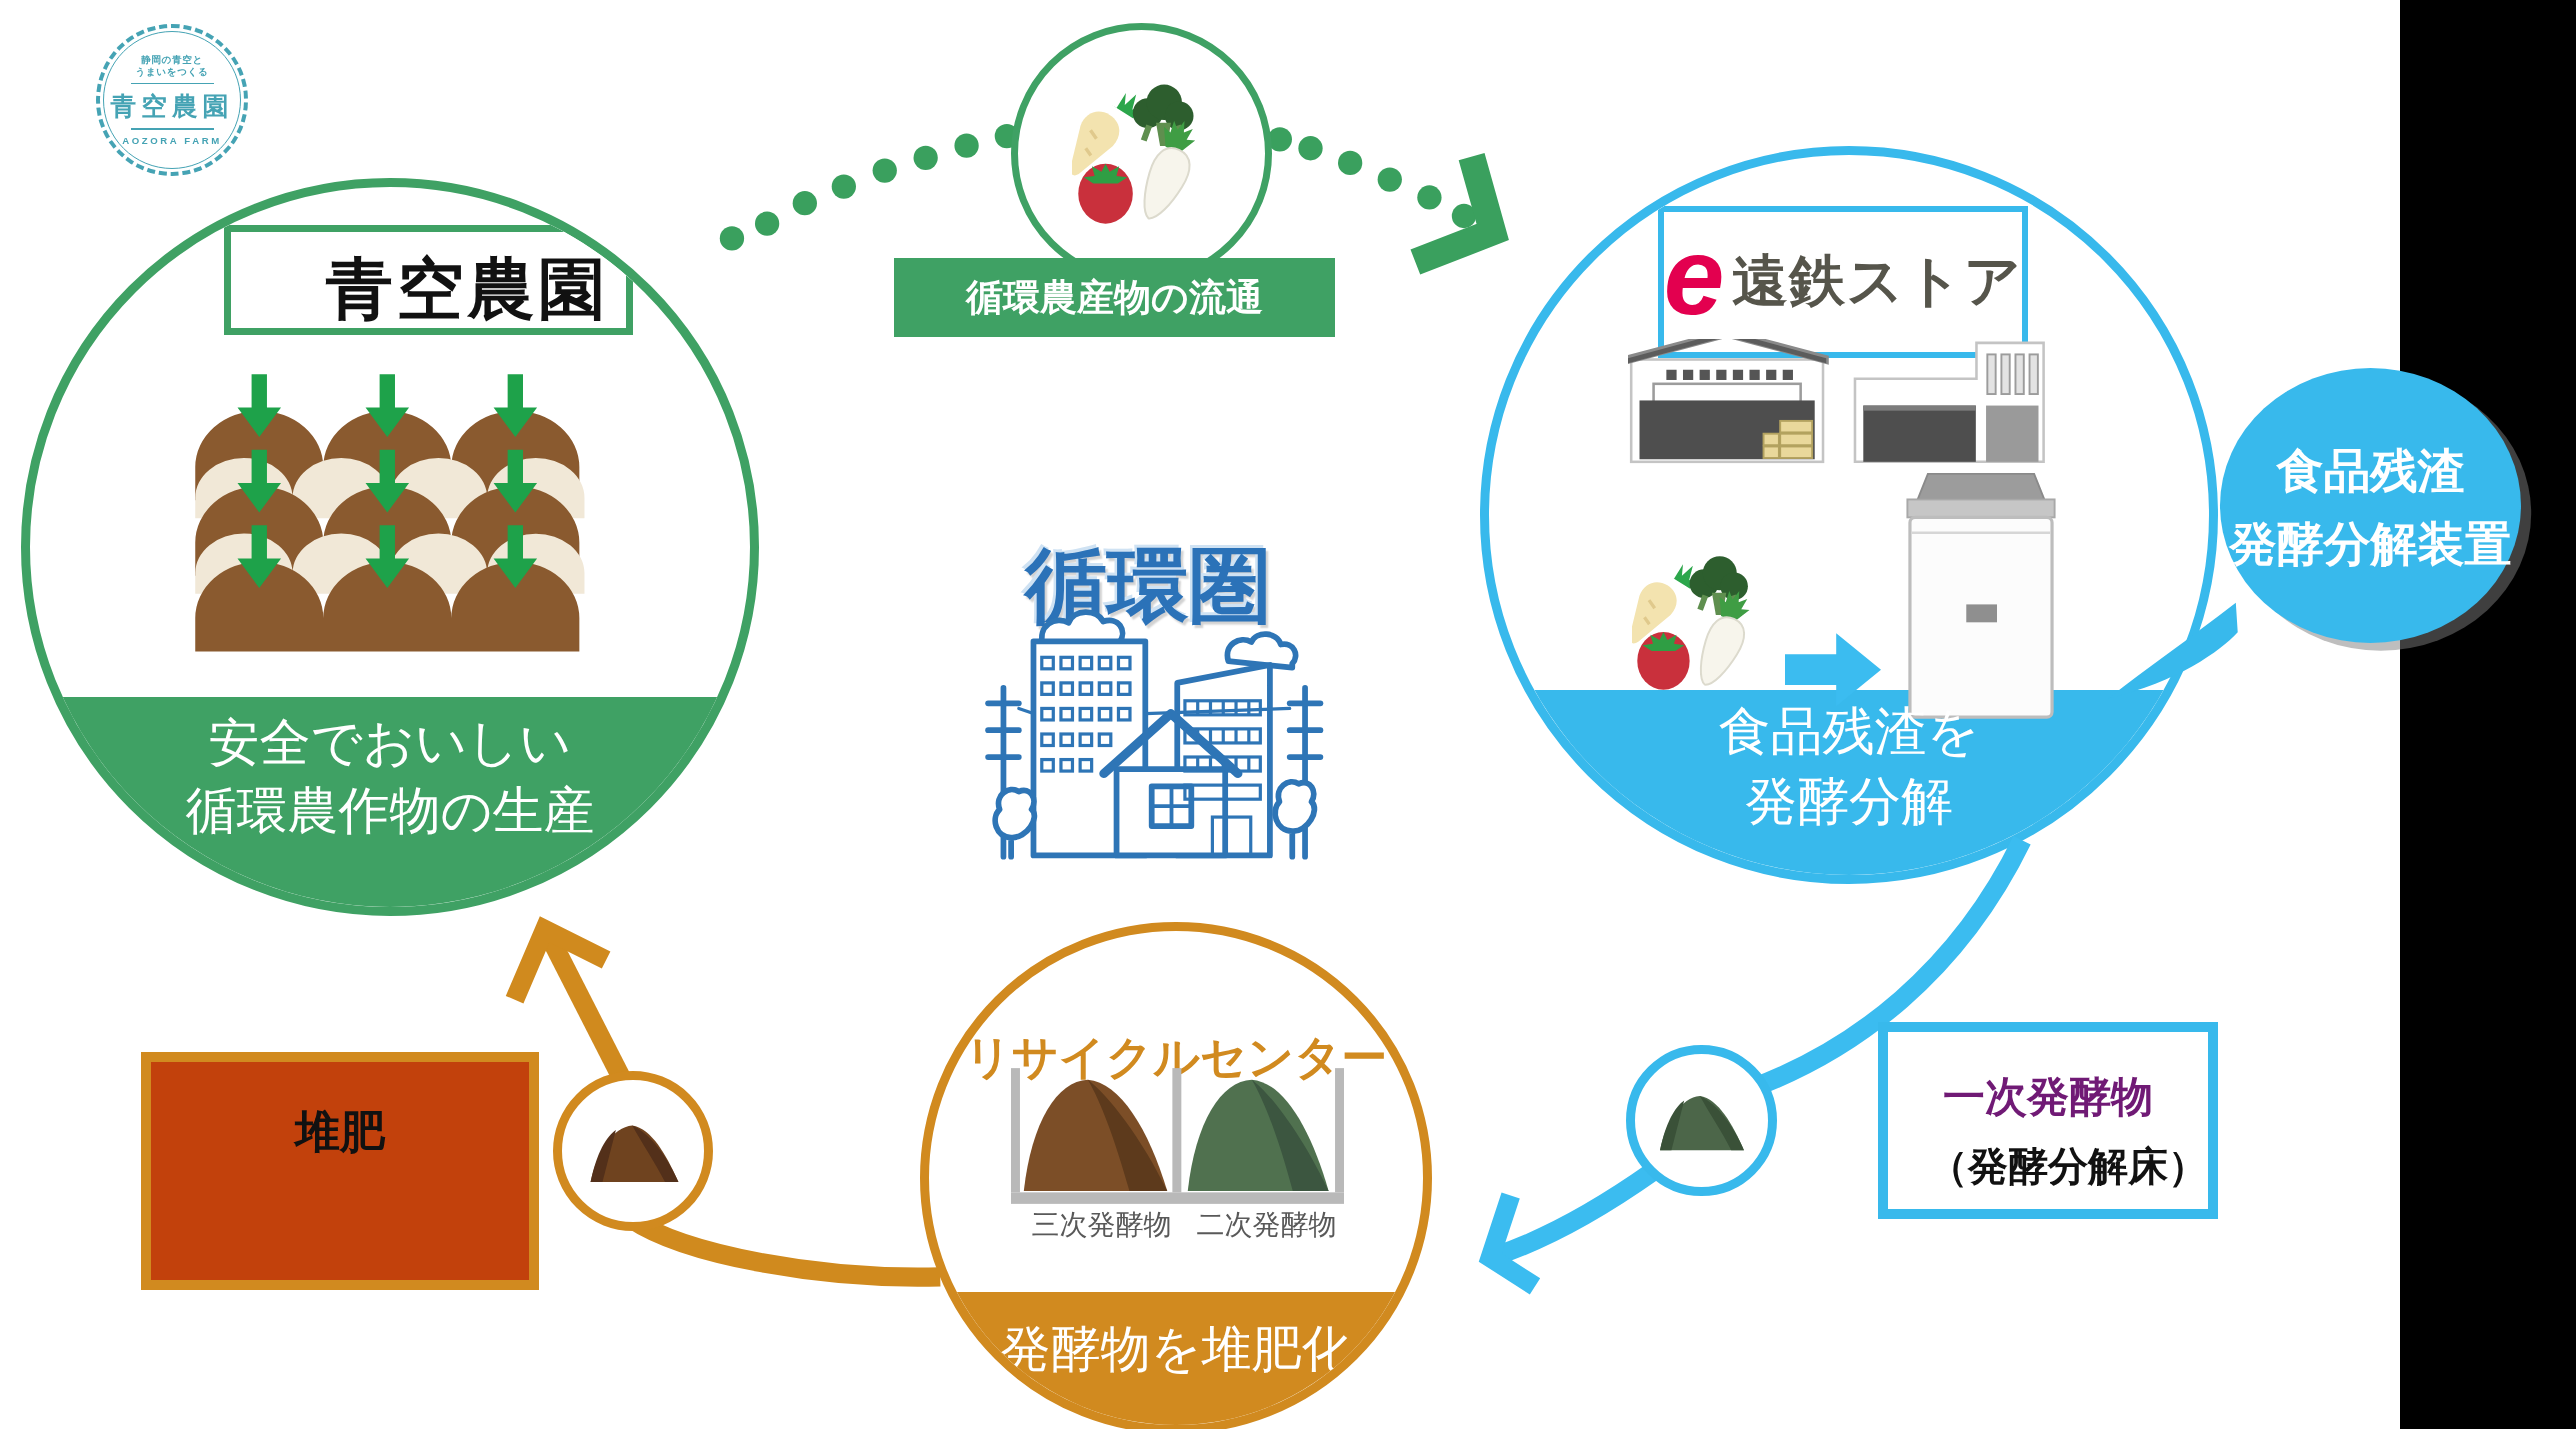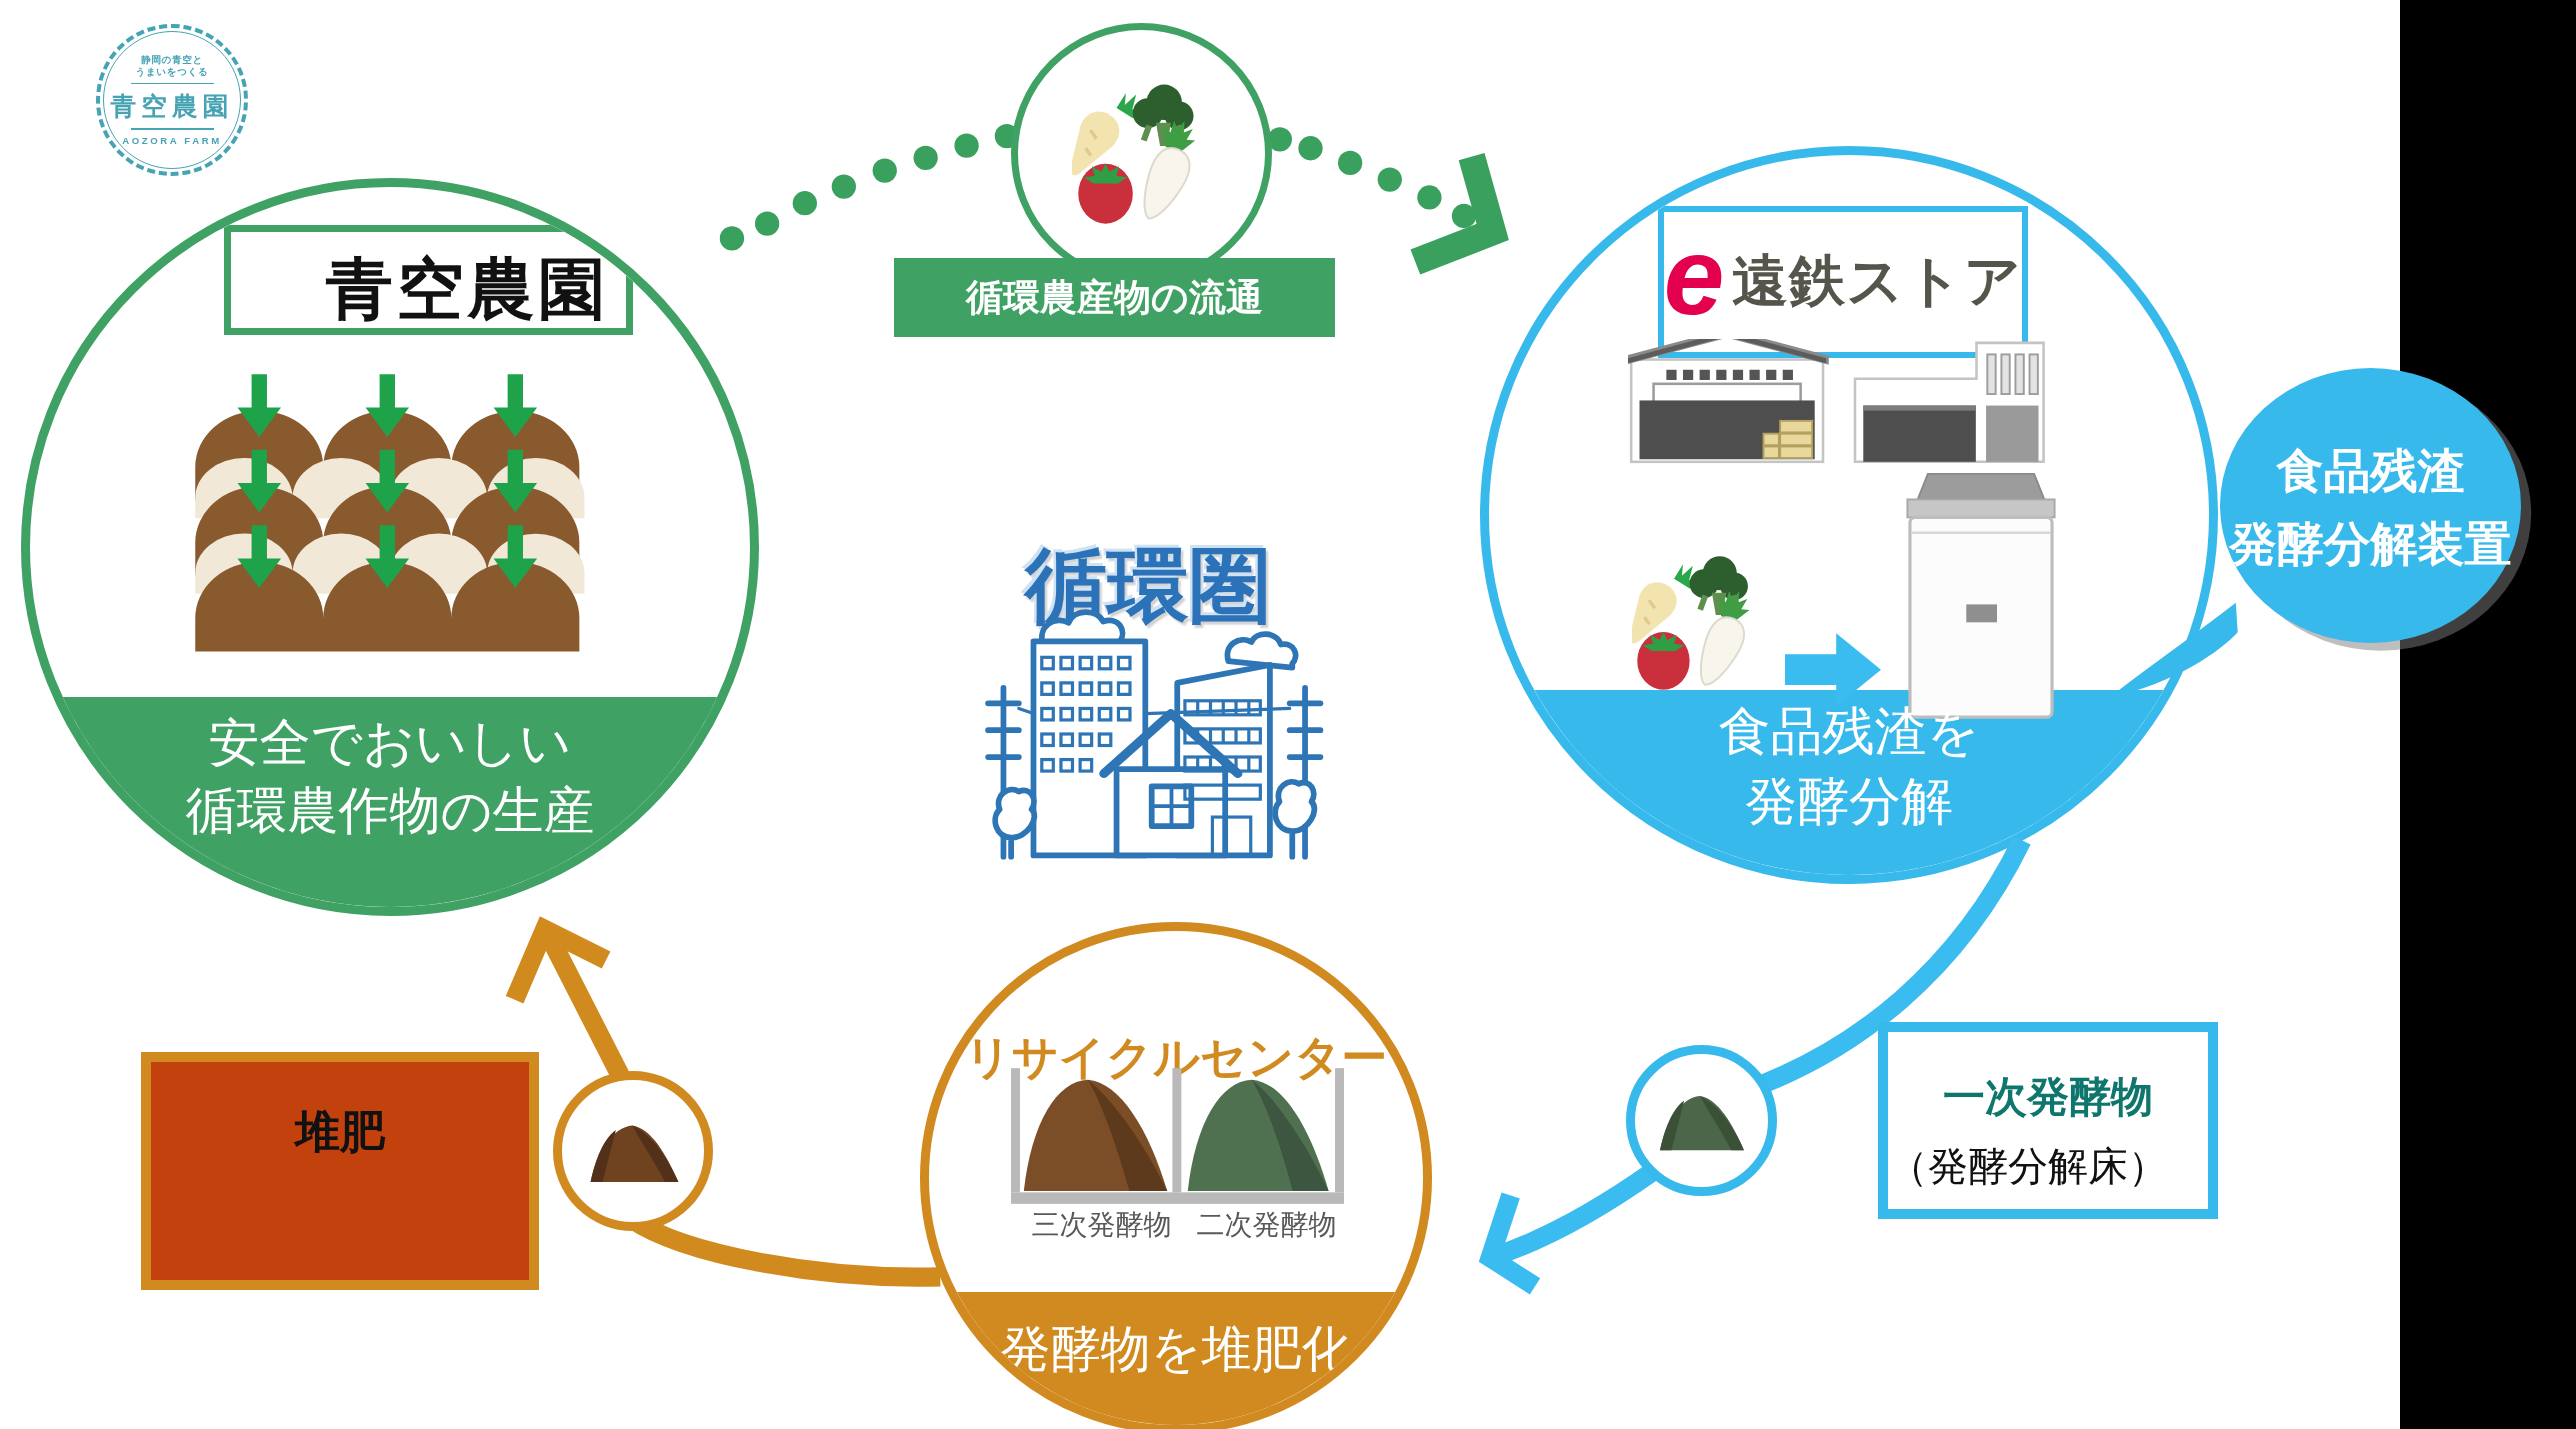--- a/index.html
+++ b/index.html
@@ -50,22 +50,22 @@
   #bubble .b2{position:absolute;top:145px;left:0;right:0;text-align:center;color:#fff;font-size:47px;font-weight:700}
   #bubble-tail{left:2105px;top:595px;width:134px;height:112px;z-index:5}
   
   #recycle-circle{left:920px;top:922px;width:512px;height:512px;border:9px solid var(--orange)}
   #recycle-title{position:absolute;top:96px;left:0;right:0;text-align:center;font-size:46px;font-weight:700;color:var(--orange)}
   #recycle-seg{top:361px;background:var(--orange)}
   #recycle-cap{top:385px;font-size:50px}
   .bin-label{position:absolute;top:275px;width:205px;text-align:center;font-size:28px;font-weight:400;color:#595959}
   
   #primary-box{left:1878px;top:1022px;width:340px;height:197px;border:10.2px solid var(--cyan);background:#fff}
-  #primary-box .l1{position:absolute;top:37px;left:0;right:0;text-align:center;font-size:42px;font-weight:700;color:#0f766e}
-  #primary-box .l2{position:absolute;top:107px;left:0;right:0;text-align:left;font-size:40px;font-weight:400;color:#111}
+  #primary-box .l1{position:absolute;top:37px;left:0;right:0;text-align:center;font-size:42px;font-weight:700;color:#701a75}
+  #primary-box .l2{position:absolute;top:107px;left:0;right:0;text-align:right;font-size:40px;font-weight:700;color:#111}
   #compost-box{left:141px;top:1052px;width:398px;height:238px;border:10.2px solid var(--orange);background:#c2410c}
   #compost-box .l1{position:absolute;top:40px;left:0;right:0;text-align:center;font-size:45px;font-weight:700;color:#111}
   #compost-box .l2{position:absolute;top:125px;left:0;right:0;text-align:center;font-size:42px;font-weight:700;color:#111}
   
   #cyan-mini{left:1626px;top:1045px;width:151px;height:151px;border:9px solid var(--cyan);z-index:3}
   #orange-mini{left:553px;top:1071px;width:160px;height:160px;border:9px solid var(--orange);z-index:3}
   #black-bar{left:2400px;top:0;width:176px;height:1430px;background:#000}
   svg{display:block}
 </style>
 </head>

